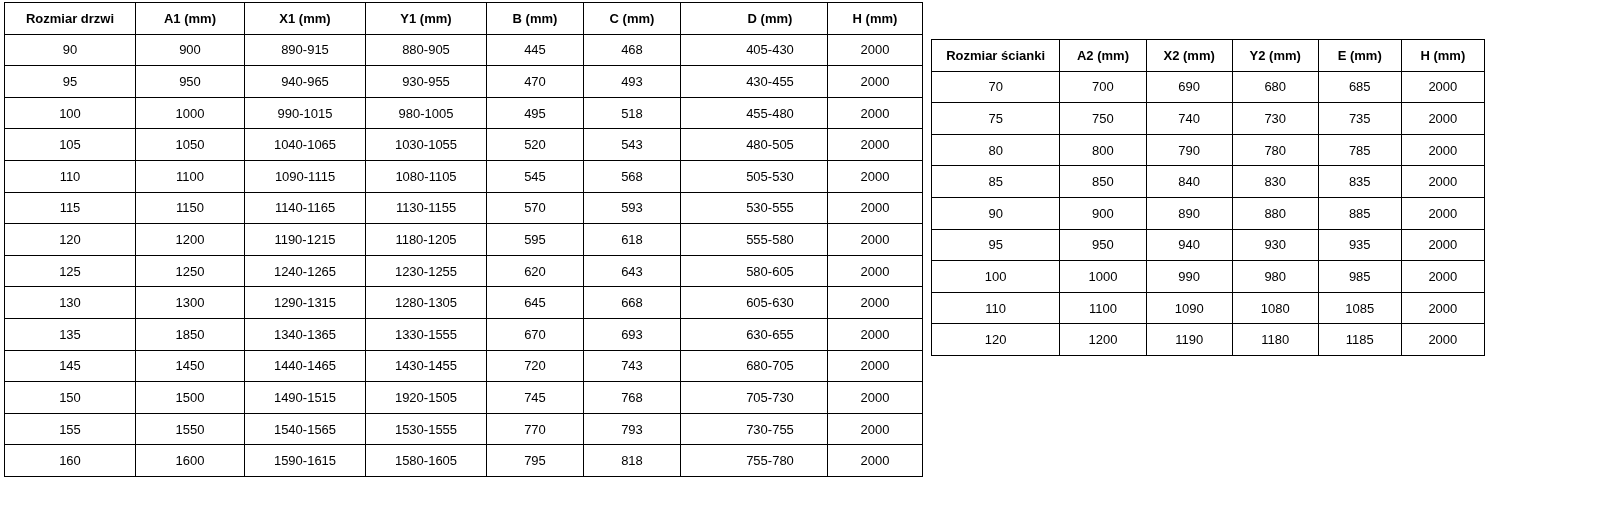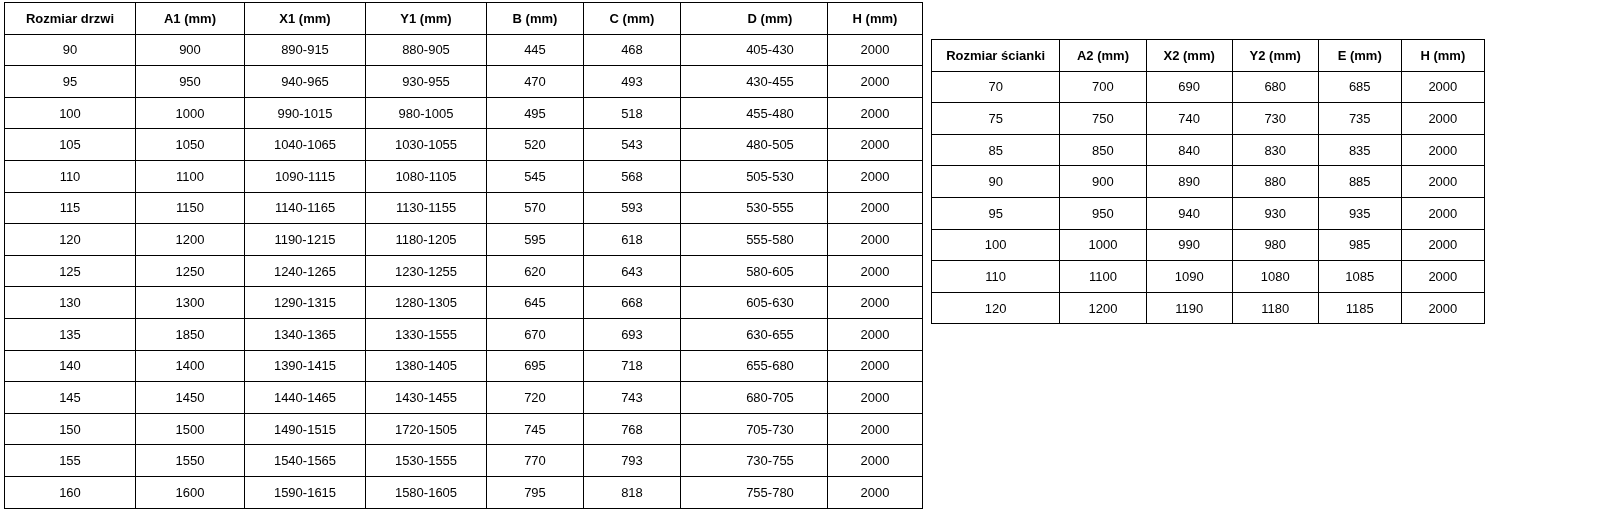--- a/index.html
+++ b/index.html
@@ -183,44 +183,34 @@
           <td>135</td>
           <td>1850</td>
           <td>1340-1365</td>
           <td>1330-1555</td>
           <td>670</td>
           <td>693</td>
           <td>630-655</td>
           <td>2000</td>
         </tr>
         <tr>
-          <td>140</td>
-          <td>1400</td>
-          <td>1390-1415</td>
-          <td>1380-1405</td>
-          <td>695</td>
-          <td>718</td>
-          <td>655-680</td>
-          <td>2000</td>
-        </tr>
-        <tr>
           <td>145</td>
           <td>1450</td>
           <td>1440-1465</td>
           <td>1430-1455</td>
           <td>720</td>
           <td>743</td>
           <td>680-705</td>
           <td>2000</td>
         </tr>
         <tr>
           <td>150</td>
           <td>1500</td>
           <td>1490-1515</td>
-          <td>1720-1505</td>
+          <td>1920-1505</td>
           <td>745</td>
           <td>768</td>
           <td>705-730</td>
           <td>2000</td>
         </tr>
         <tr>
           <td>155</td>
           <td>1550</td>
           <td>1540-1565</td>
           <td>1530-1555</td>
@@ -266,20 +256,28 @@
         </tr>
         <tr>
           <td>75</td>
           <td>750</td>
           <td>740</td>
           <td>730</td>
           <td>735</td>
           <td>2000</td>
         </tr>
         <tr>
+          <td>80</td>
+          <td>800</td>
+          <td>790</td>
+          <td>780</td>
+          <td>785</td>
+          <td>2000</td>
+        </tr>
+        <tr>
           <td>85</td>
           <td>850</td>
           <td>840</td>
           <td>830</td>
           <td>835</td>
           <td>2000</td>
         </tr>
         <tr>
           <td>90</td>
           <td>900</td>

